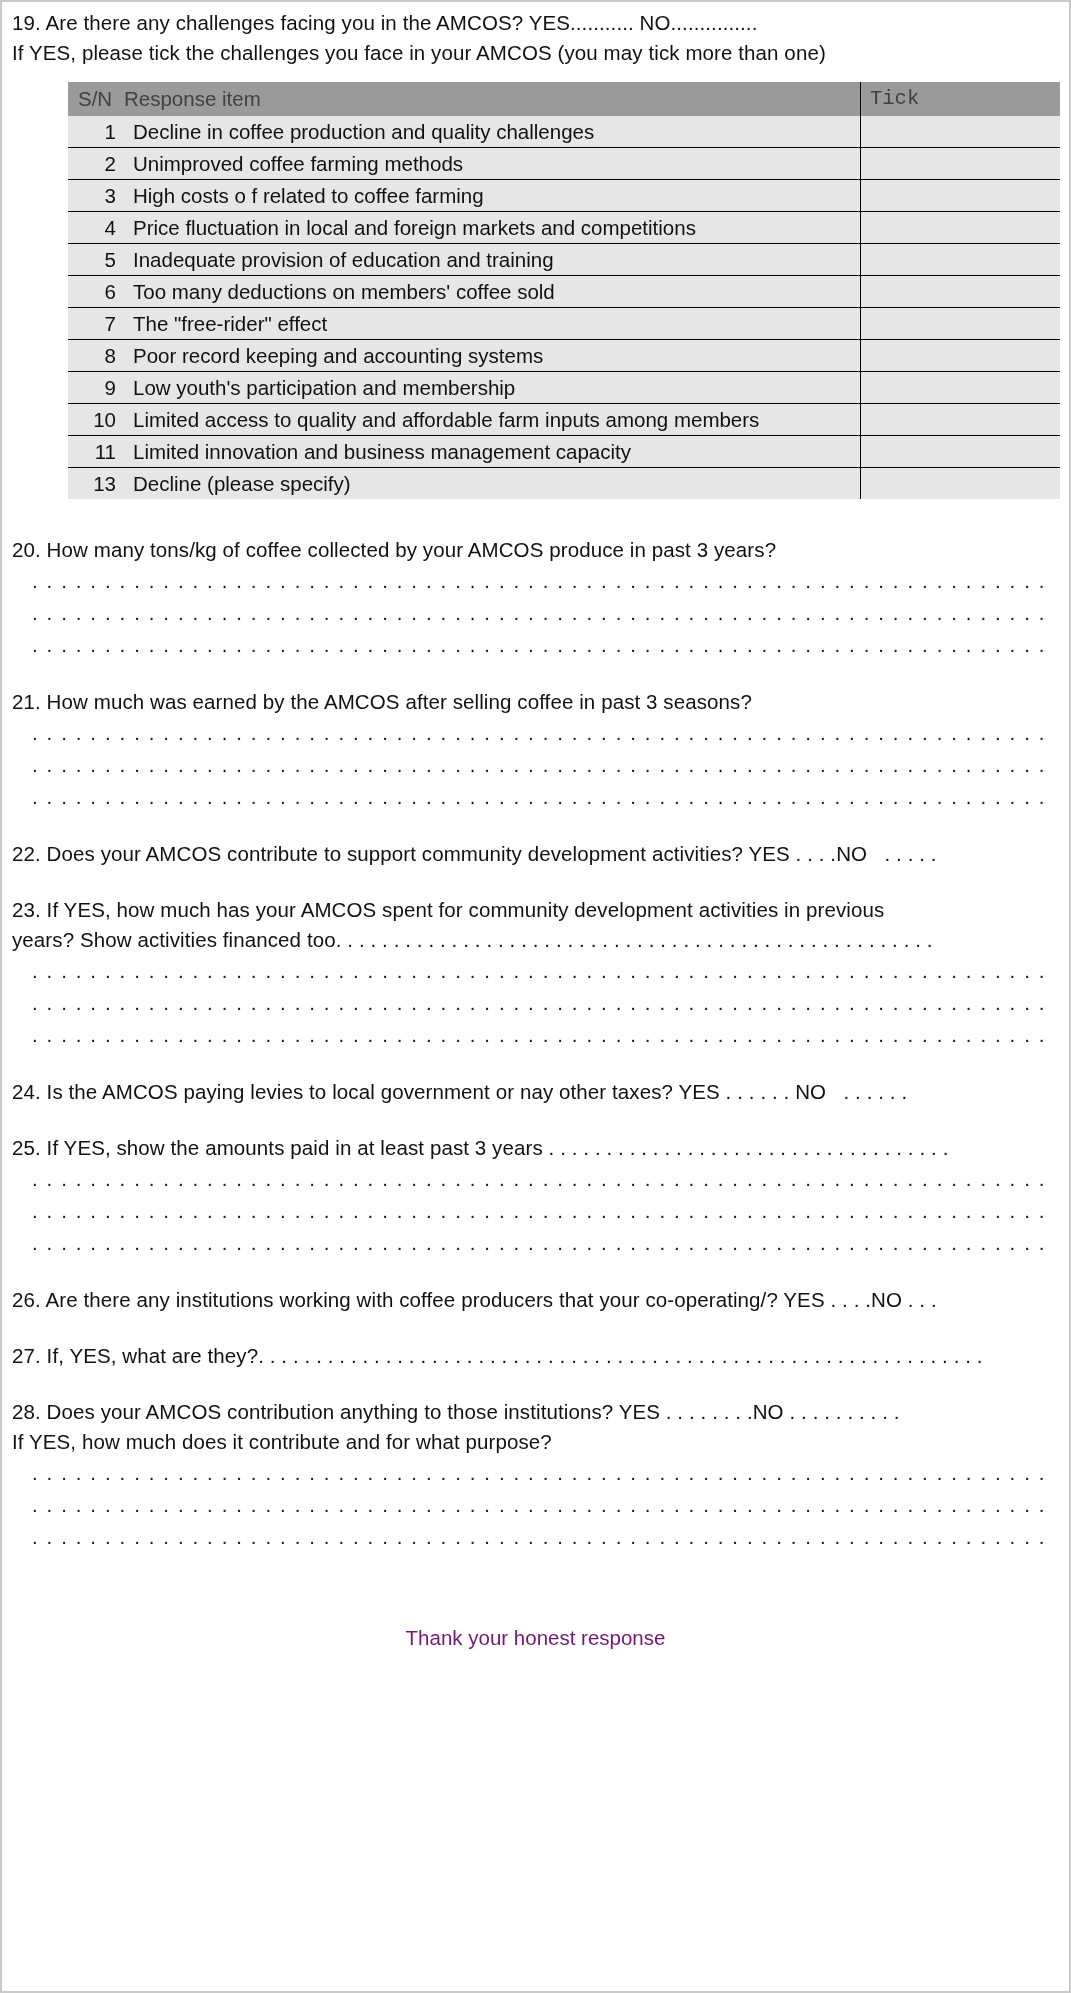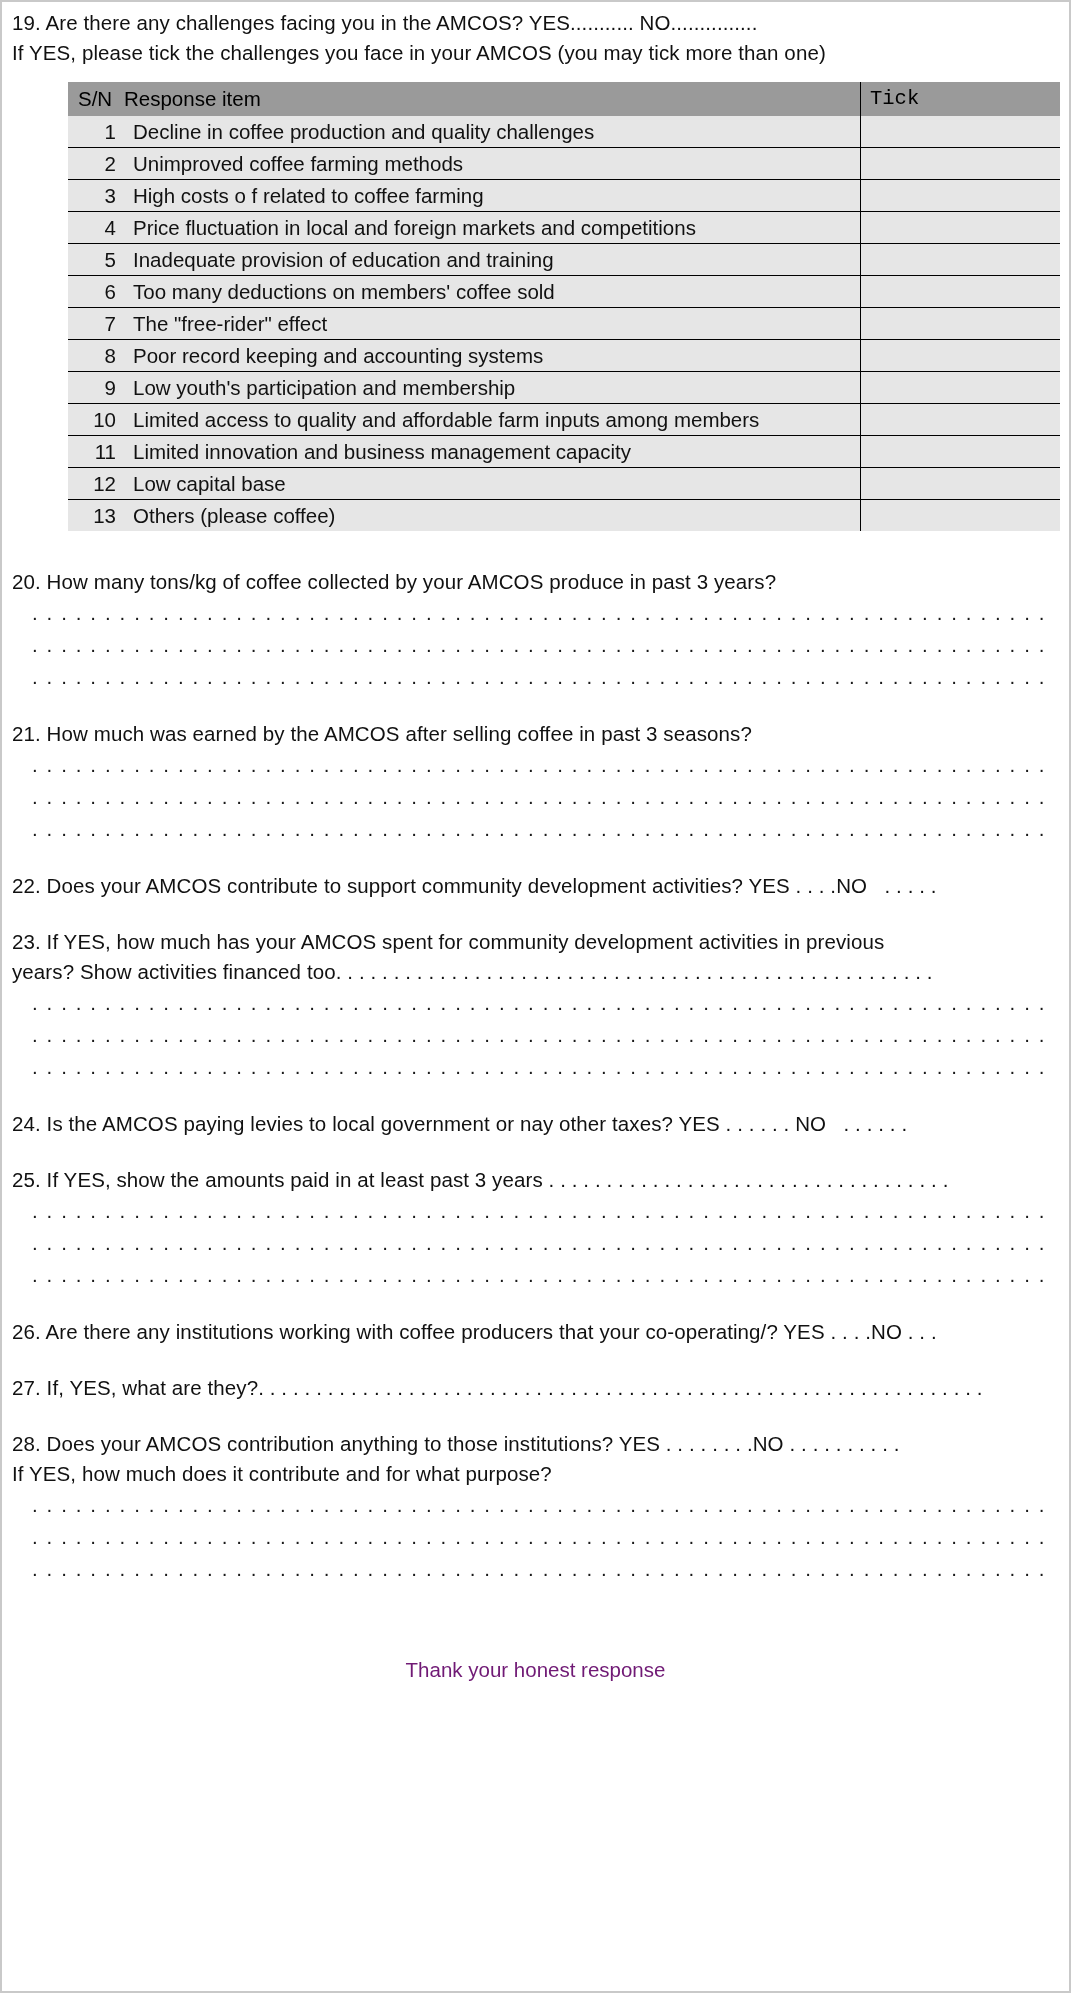--- a/index.html
+++ b/index.html
@@ -81,21 +81,21 @@
     margin: 0;
   }
   table.challenges thead th {
     background: #9a9a9a;
     font-weight: normal;
     font-size: 20.5px;
     line-height: 34px;
     height: 34px;
     text-align: left;
     vertical-align: middle;
-    color: #000000;
+    color: #404040;
   }
   th.col-sn-head {
     width: 46px;
     padding-left: 10px !important;
   }
   th.col-item-head {
     border-right: 1.4px solid #000;
   }
   th.col-tick-head {
     width: 190px;
@@ -209,27 +209,22 @@
               <td class="col-sn">10</td>
               <td class="col-item">Limited access to quality and affordable farm inputs among members</td>
               <td class="col-tick"></td>
             </tr>
             <tr>
               <td class="col-sn">11</td>
               <td class="col-item">Limited innovation and business management capacity</td>
               <td class="col-tick"></td>
             </tr>
             <tr>
-              <td class="col-sn">12</td>
-              <td class="col-item">Low capital base</td>
-              <td class="col-tick"></td>
-            </tr>
-            <tr>
               <td class="col-sn">13</td>
-              <td class="col-item">Others (please coffee)</td>
+              <td class="col-item">Decline (please specify)</td>
               <td class="col-tick"></td>
             </tr>
           </tbody>
       </table>
     </div>
 
     <div class="q-spacer-lg"></div>
     <div>
       <div class="q-line">20. How many tons/kg of coffee collected by your AMCOS produce in past 3 years?</div>
       <div class="dots-wrap">

